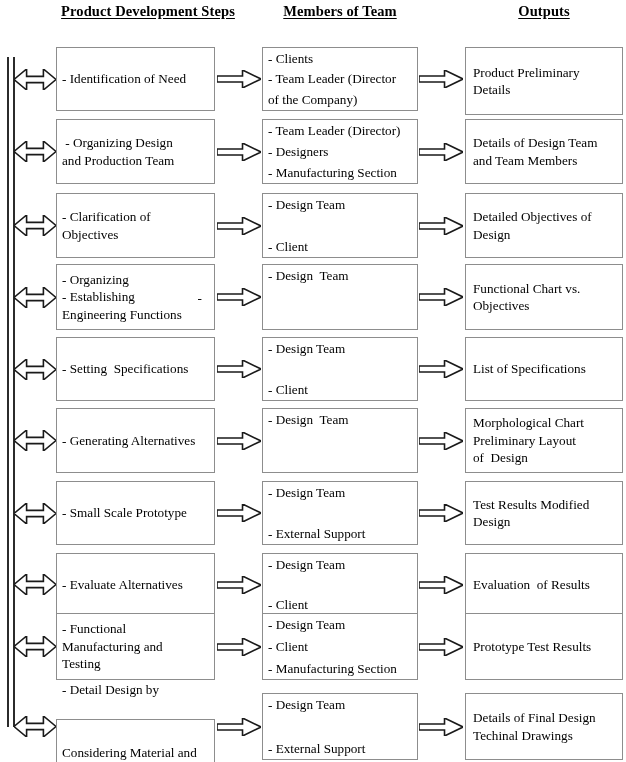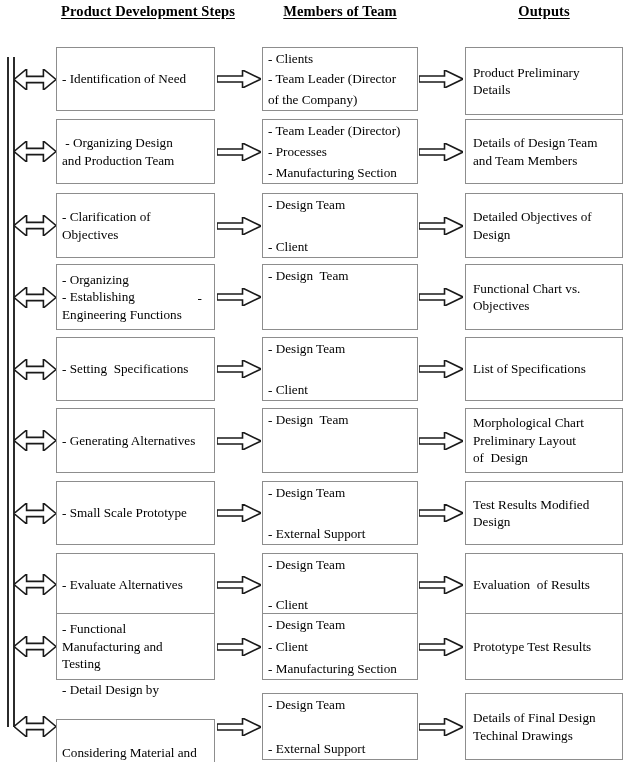--- a/index.html
+++ b/index.html
@@ -97,21 +97,21 @@
         </svg>
       </div>
     </div>
     <div class="row" style="top: 0px;">
       <div class="box c1" style="top: 119px; height: 65px;">
         <div class="line"> - Organizing Design</div>
         <div class="line">and Production Team</div>
       </div>
       <div class="box c2" style="top: 119px; height: 65px;">
         <div class="line">- Team Leader (Director)</div>
-        <div class="line">- Processes</div>
+        <div class="line">- Designers</div>
         <div class="line">- Manufacturing Section</div>
       </div>
       <div class="box c3" style="top: 119px; height: 65px;">
         <div class="line">Details of Design Team</div>
         <div class="line">and Team Members</div>
       </div>
       <div class="arrow" style="left: 14px; top: 141px;">
         <svg width="42" height="21" viewBox="0 0 42 21">
           <path d="M 0,10.5 L 12.6,0 L 12.6,7.35 L 29.4,7.35 L 29.4,0 L 42,10.5 L 29.4,21 L 29.4,13.65 L 12.6,13.65 L 12.6,21 Z" fill="#ffffff" stroke="#1a1a1a" stroke-width="1.6" stroke-linejoin="miter"></path>
         </svg>

